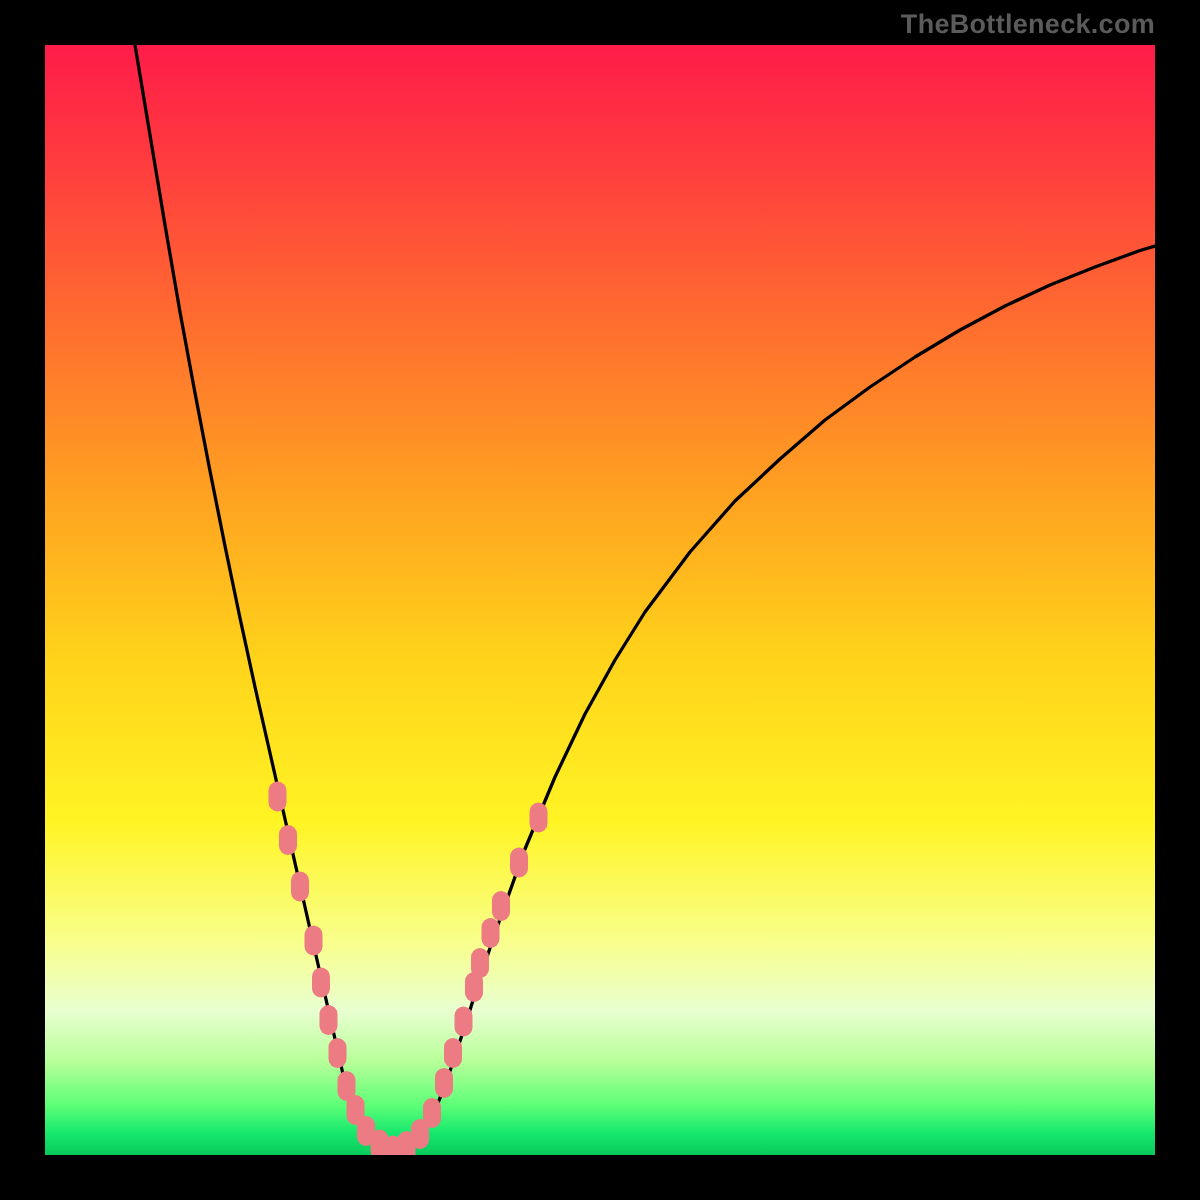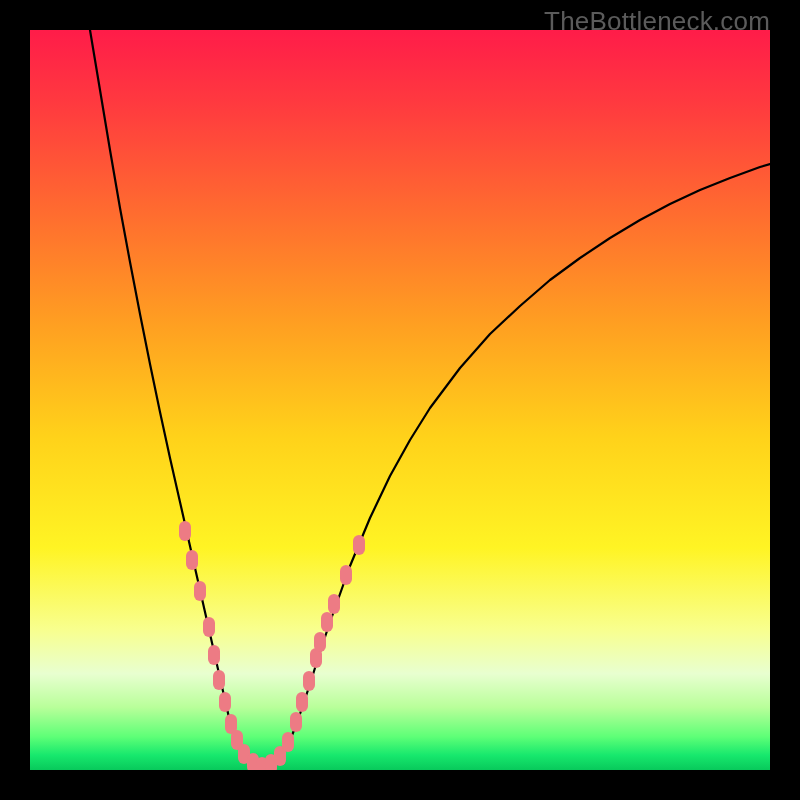--- a/index.html
+++ b/index.html
@@ -39,22 +39,22 @@
     left: 0;
     top: 0;
     width: 740px;
     height: 740px;
   }
   .watermark {
     position: absolute;
     top: 6px;
     right: 30px;
     color: #5b5b5b;
-    font-size: 26px;
-    font-weight: 400;
+    font-size: 18px;
+    font-weight: 700;
     letter-spacing: 0.2px;
     user-select: none;
   }
 </style>
 </head>
 <body>
 
 <div class="frame">
 
   <div class="watermark">TheBottleneck.com</div>

